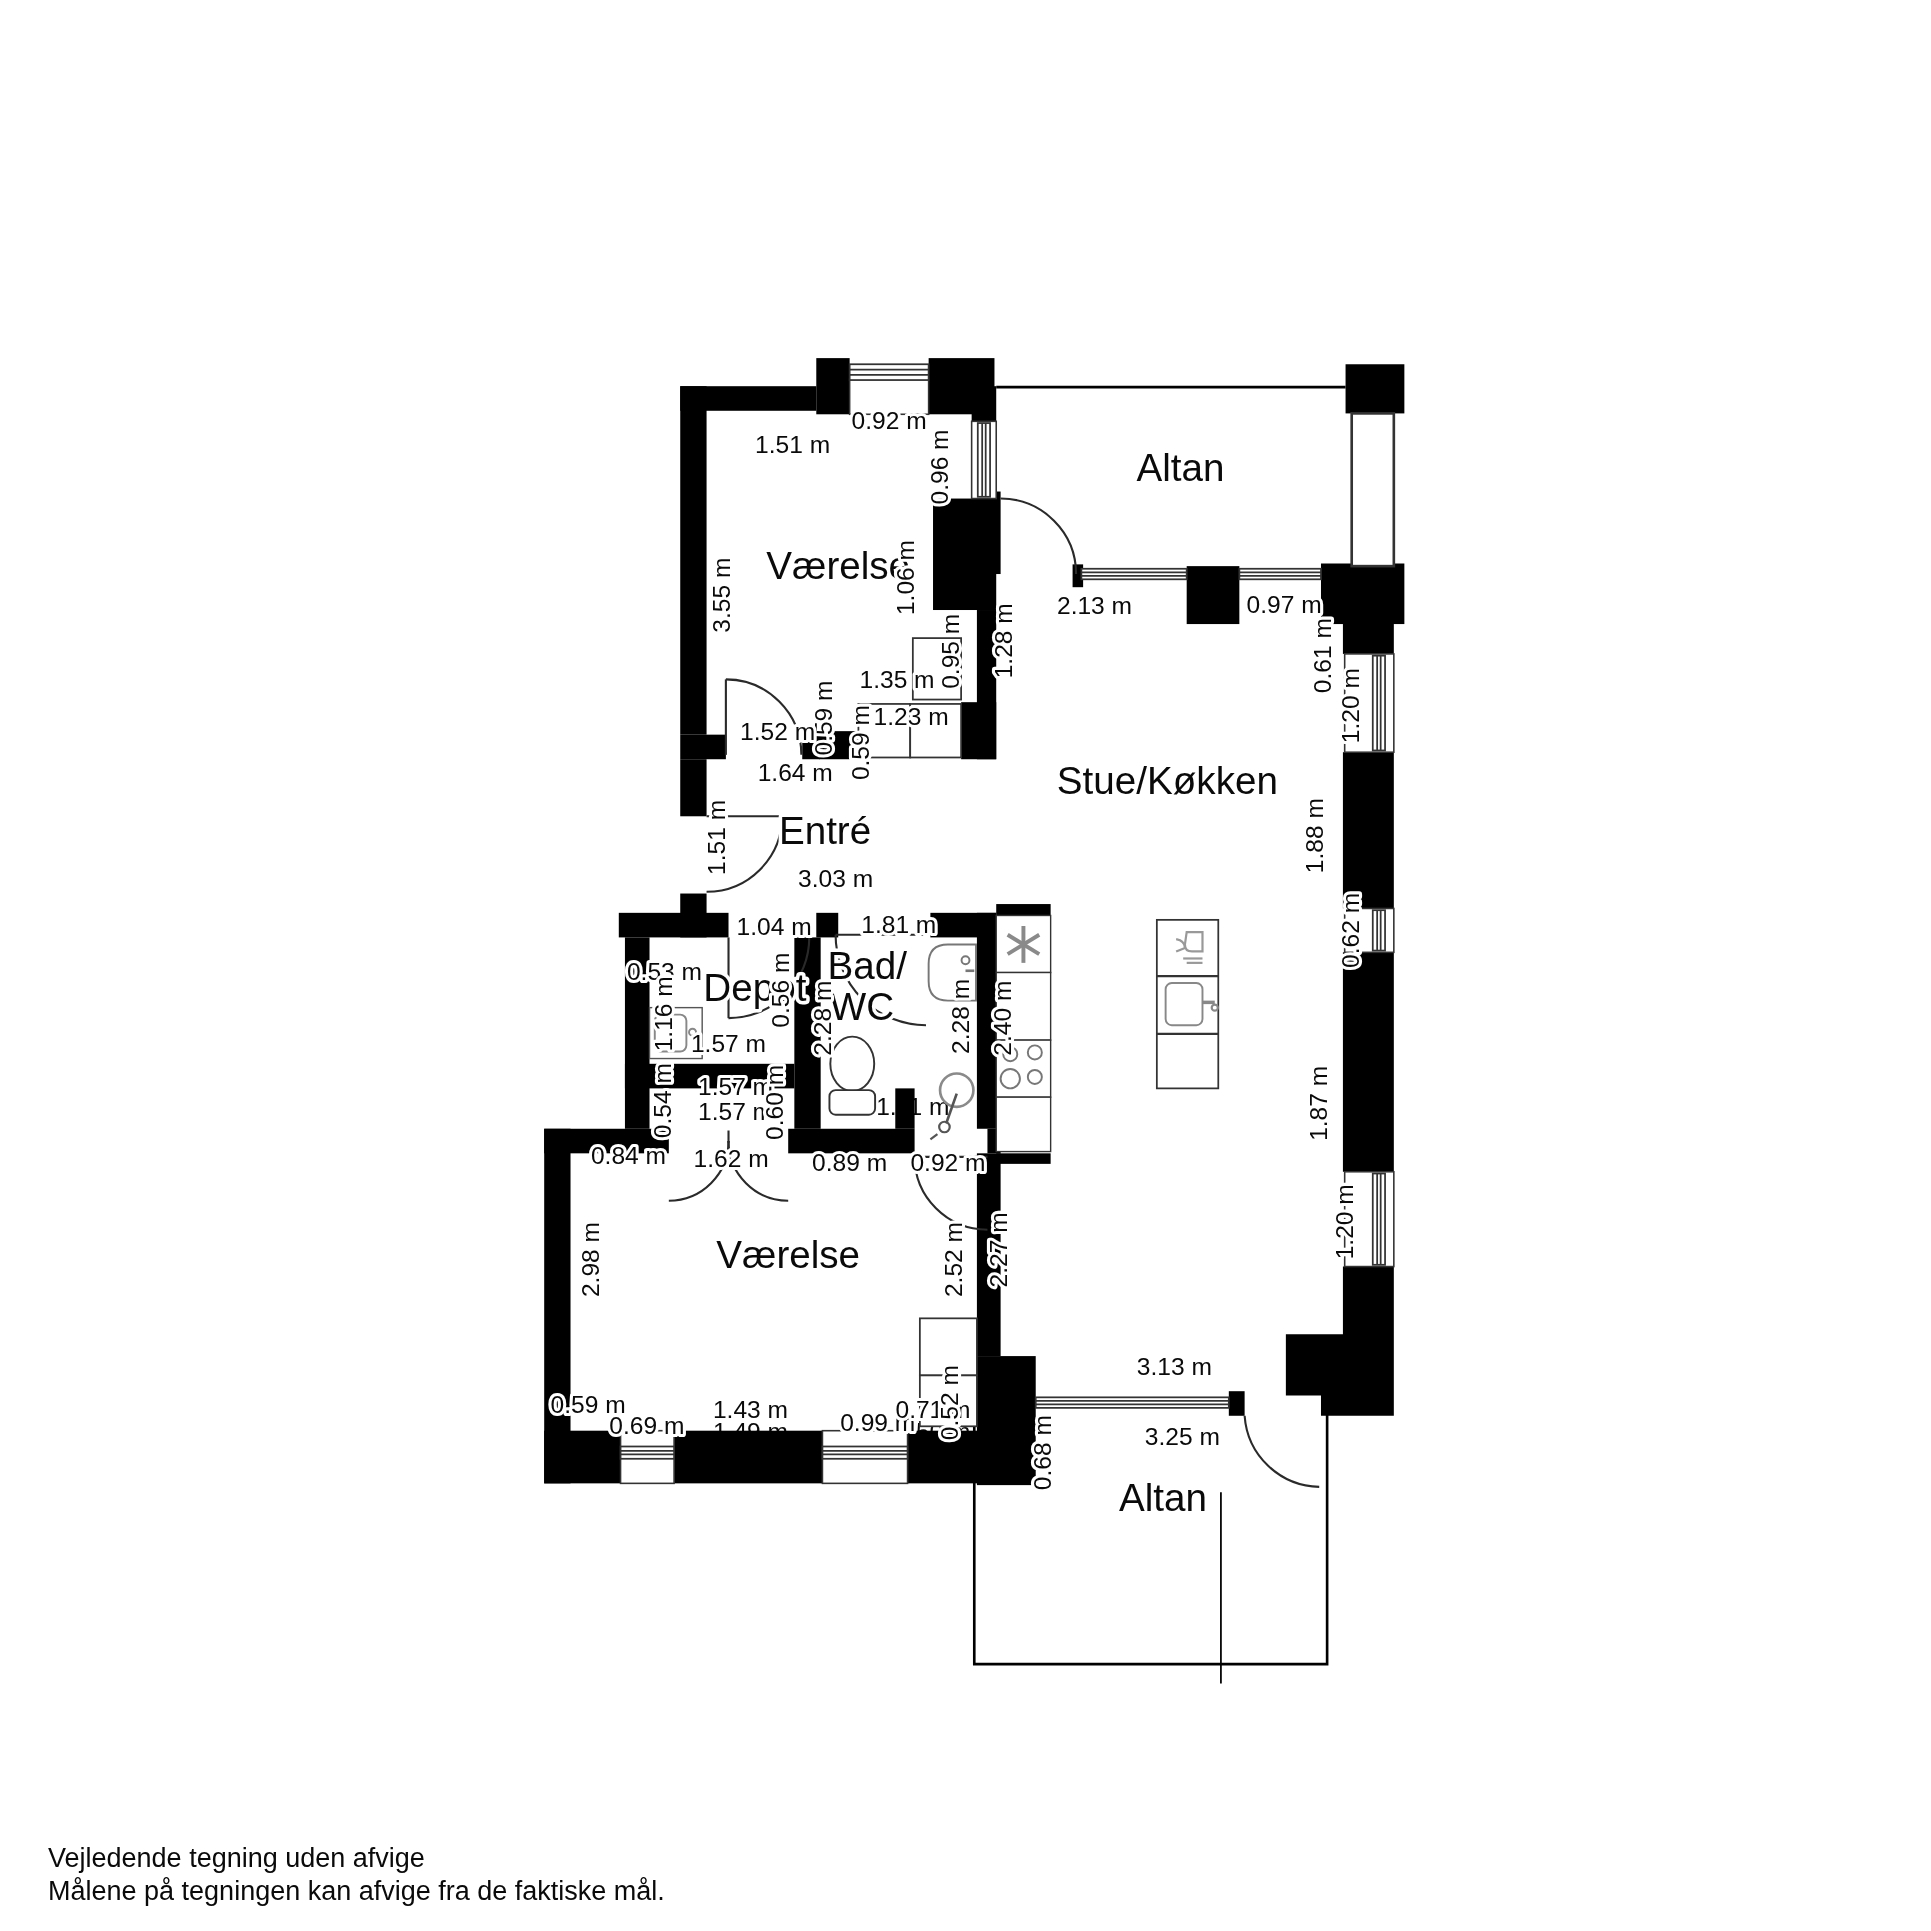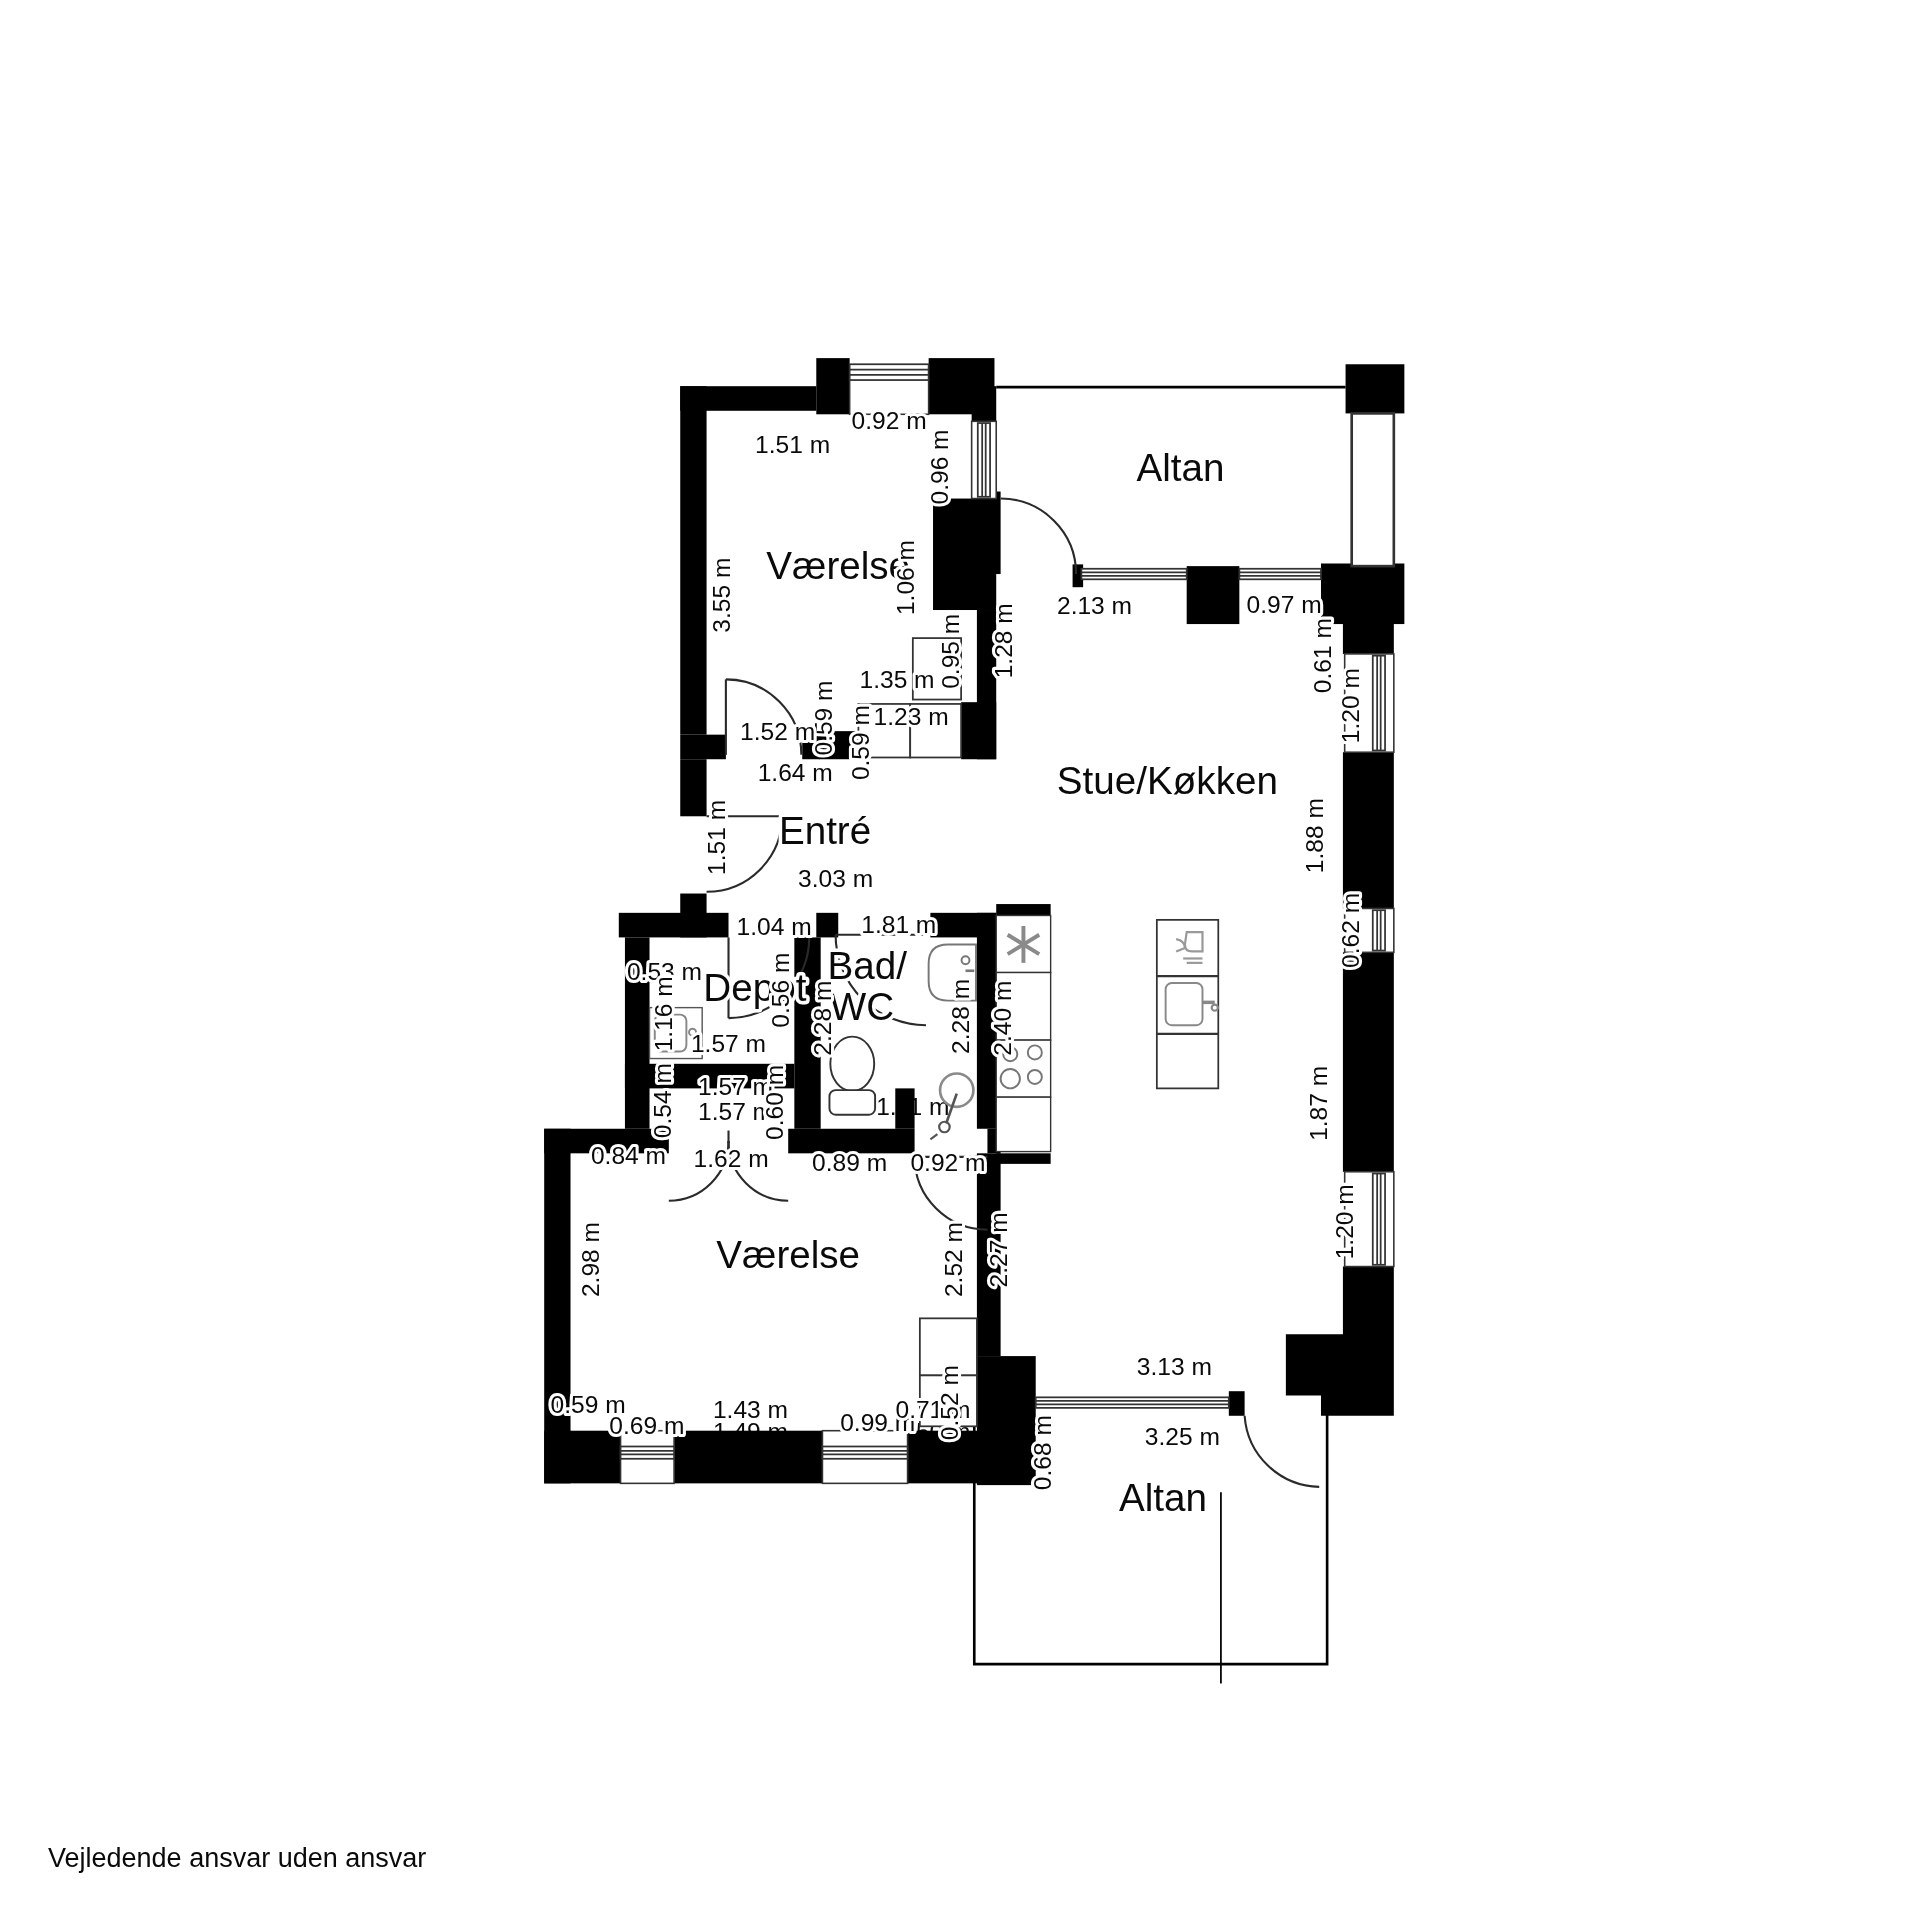--- a/index.html
+++ b/index.html
@@ -318,17 +318,18 @@
         <text x="1000" y="1630" class="dim-label">0.99 m</text>
         <text x="1063" y="1615" class="dim-label">0.71 m</text>
         <text x="1091" y="1598" class="dim-label" transform="rotate(-90 1091 1598)">0.52 m</text>
         <text x="1338" y="1566" class="dim-label">3.13 m</text>
         <text x="1347" y="1646" class="dim-label">3.25 m</text>
         <text x="1197" y="1655" class="dim-label" transform="rotate(-90 1197 1655)">0.68 m</text>
       </g>
 </svg>
 
 <div class="footer">
-  <div>Vejledende ansvar uden ansvar</div>
+  <div>Vejledende tegning uden afvige</div>
+  <div>Målene på tegningen kan afvige fra de faktiske mål.</div>
 </div>
 
 </div>
 
 
 </body></html>

